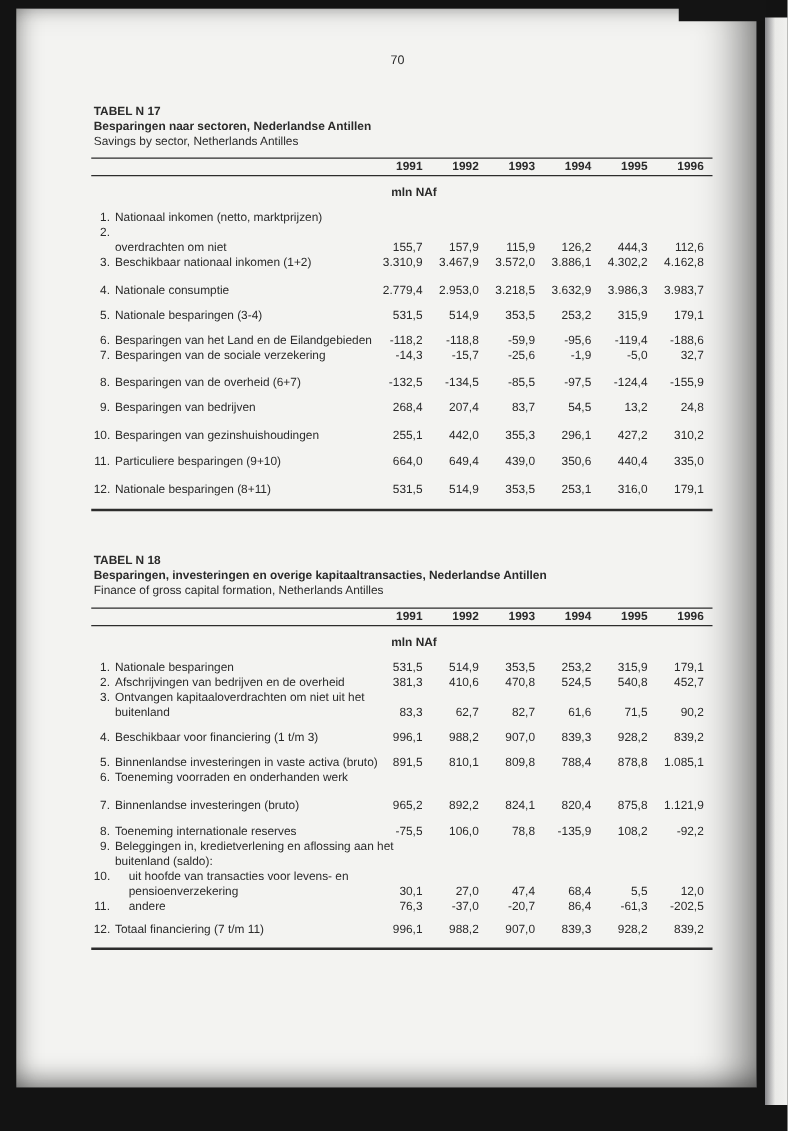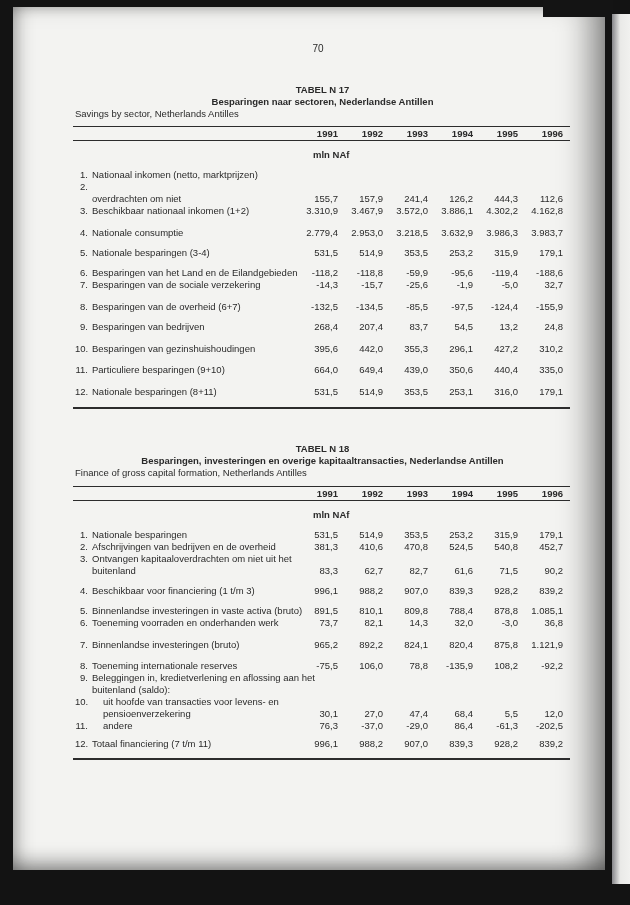--- a/index.html
+++ b/index.html
@@ -27,21 +27,21 @@
     background:linear-gradient(90deg,#86868a 0%,#e9e9e7 45%,#f1f1ef 100%);
   }
   .pageno{
     position:absolute;left:270px;top:36px;width:70px;text-align:center;
     font-size:10px;line-height:12px;
   }
   .content{
     position:absolute;left:60px;top:77px;width:497px;
     font-size:9.5px;line-height:12px;
   }
-  .tbl-id,.tbl-title{font-weight:bold;padding-left:2px;text-align:center;}
+  .tbl-id,.tbl-title{font-weight:bold;padding-left:2px;}
   .tbl-sub{padding-left:2px;}
   .thead{
     display:flex;align-items:center;
     border-top:1.5px solid #2c2c2c;border-bottom:1.5px solid #2c2c2c;
     padding:1px 0 0 2px;
   }
   .lbl-sp{flex:1;}
   .cells{display:flex;width:277px;padding-right:7px;box-sizing:border-box;flex:none;}
   .cells .num{width:45px;text-align:right;white-space:nowrap;}
   .thead .num{font-weight:bold;}
@@ -103,21 +103,21 @@
             <div class="num"></div>
           </div>
       </div>
       <div class="tr">
         <div class="lbl cont">
             <span class="rtx">overdrachten om niet</span>
           </div>
         <div class="cells">
             <div class="num">155,7</div>
             <div class="num">157,9</div>
-            <div class="num">241,4</div>
+            <div class="num">115,9</div>
             <div class="num">126,2</div>
             <div class="num">444,3</div>
             <div class="num">112,6</div>
           </div>
       </div>
       <div class="tr">
         <div class="lbl">
             <span class="rno">3.</span>
             <span class="rtx">Beschikbaar nationaal inkomen (1+2)</span>
           </div>
@@ -213,21 +213,21 @@
             <div class="num">13,2</div>
             <div class="num">24,8</div>
           </div>
       </div>
       <div class="tr g10">
         <div class="lbl">
             <span class="rno">10.</span>
             <span class="rtx">Besparingen van gezinshuishoudingen</span>
           </div>
         <div class="cells">
-            <div class="num">395,6</div>
+            <div class="num">255,1</div>
             <div class="num">442,0</div>
             <div class="num">355,3</div>
             <div class="num">296,1</div>
             <div class="num">427,2</div>
             <div class="num">310,2</div>
           </div>
       </div>
       <div class="tr g9">
         <div class="lbl">
             <span class="rno">11.</span>
@@ -359,28 +359,20 @@
             <div class="num">788,4</div>
             <div class="num">878,8</div>
             <div class="num">1.085,1</div>
           </div>
       </div>
       <div class="tr">
         <div class="lbl">
             <span class="rno">6.</span>
             <span class="rtx">Toeneming voorraden en onderhanden werk</span>
           </div>
-        <div class="cells">
-            <div class="num">73,7</div>
-            <div class="num">82,1</div>
-            <div class="num">14,3</div>
-            <div class="num">32,0</div>
-            <div class="num">-3,0</div>
-            <div class="num">36,8</div>
-          </div>
       </div>
       <div class="tr g10">
         <div class="lbl">
             <span class="rno">7.</span>
             <span class="rtx">Binnenlandse investeringen (bruto)</span>
           </div>
         <div class="cells">
             <div class="num">965,2</div>
             <div class="num">892,2</div>
             <div class="num">824,1</div>
@@ -458,21 +450,21 @@
           </div>
       </div>
       <div class="tr">
         <div class="lbl ind">
             <span class="rno">11.</span>
             <span class="rtx">andere</span>
           </div>
         <div class="cells">
             <div class="num">76,3</div>
             <div class="num">-37,0</div>
-            <div class="num">-29,0</div>
+            <div class="num">-20,7</div>
             <div class="num">86,4</div>
             <div class="num">-61,3</div>
             <div class="num">-202,5</div>
           </div>
       </div>
       <div class="tr g6">
         <div class="lbl">
             <span class="rno">12.</span>
             <span class="rtx">Totaal financiering (7 t/m 11)</span>
           </div>

